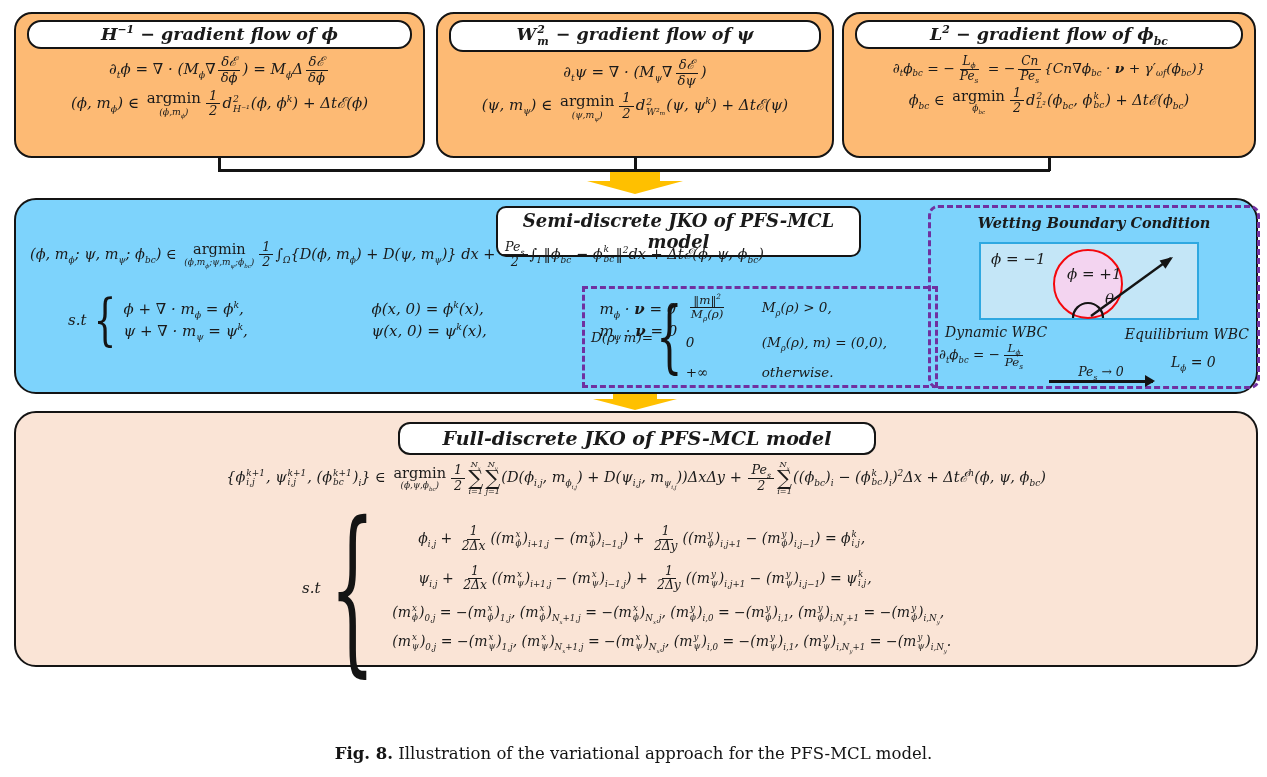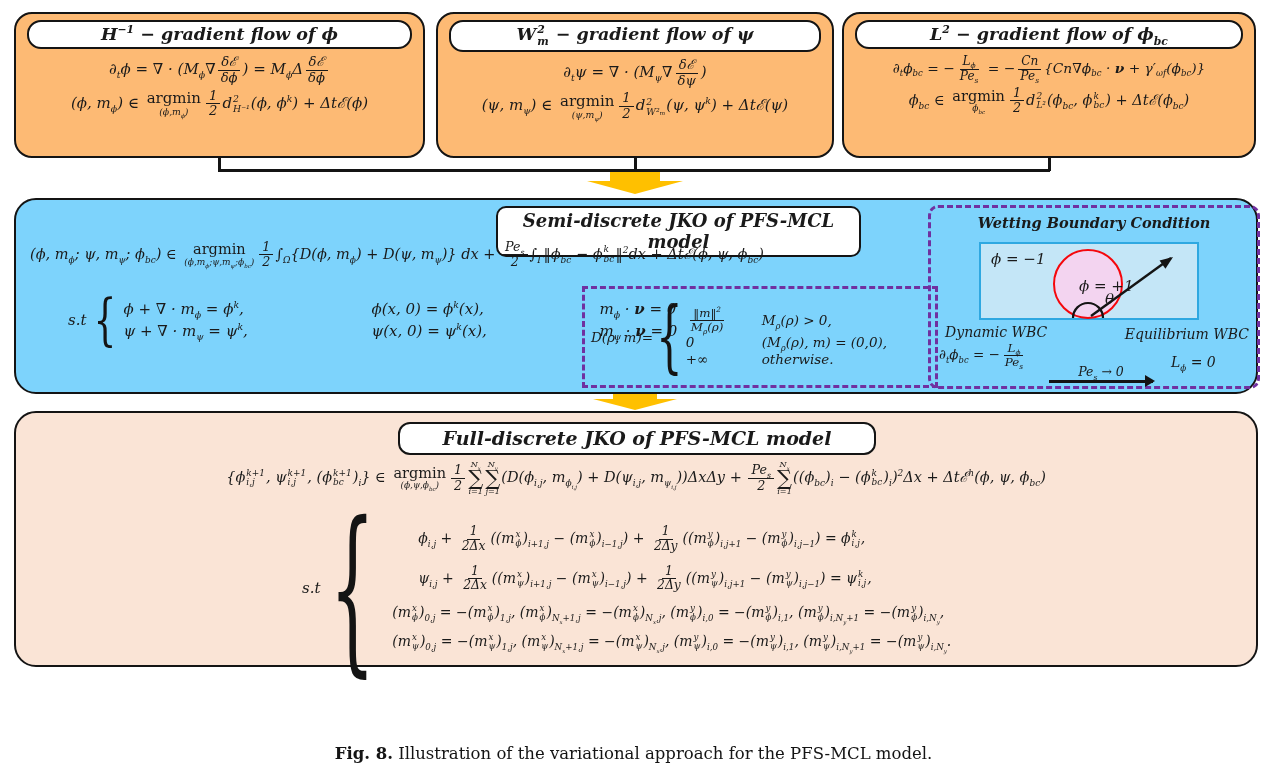--- a/index.html
+++ b/index.html
@@ -43,21 +43,21 @@
   .mbelow{font-size:0.62em;}
   .mover{display:inline-flex;flex-direction:column;align-items:center;vertical-align:middle;
          line-height:0.95;margin:0 1px;}
   .mtop,.mbot{font-size:0.56em;}
   .mbigop{font-size:1.45em;font-style:normal;line-height:0.9;}
   .mbold{font-weight:bold;}
   sup.mscript,sub.mscript{font-size:0.62em;line-height:0;}
   
   #d-box{position:absolute;left:566px;top:86px;width:356px;height:102px;border:3px dashed #7030A0;
          box-sizing:border-box;display:flex;align-items:center;padding:2px 4px 2px 6px;gap:3px;font-size:13.5px;}
-  .dcases{display:flex;flex-direction:column;gap:1px;}
+  .dcases{display:flex;flex-direction:column;gap:14px;}
   .drow{display:grid;grid-template-columns:76px auto;align-items:center;line-height:1.15;}
   
   #wbc-box{position:absolute;left:912px;top:5px;width:332px;height:184px;border:3px dashed #7030A0;
            border-radius:10px;box-sizing:border-box;}
   #wbc-title{position:absolute;top:6px;width:100%;text-align:center;font-size:14.5px;
              font-style:italic;font-weight:600;}
   #substrate{position:absolute;left:48px;top:34px;width:220px;height:78px;background:#C4E6F7;
              border:2.3px solid #2FA8E1;box-sizing:border-box;}
   #droplet{position:absolute;left:72px;top:5px;width:70px;height:70px;border-radius:50%;
            background:#F3D4F0;border:2.5px solid #F5070C;box-sizing:border-box;}
@@ -212,21 +212,21 @@
         </span>
       </span>
     </div>
 
     <div id="wbc-box">
       <div id="wbc-title">Wetting Boundary Condition</div>
 
       <div id="substrate">
         <div class="wbc-lbl" style="left:10px;top:6px;">ϕ = −1</div>
         <div id="droplet"></div>
-        <div class="wbc-lbl" style="left:86px;top:33px;margin-left:12px;">ϕ = +1</div>
+        <div class="wbc-lbl" style="left:86px;top:21px;">ϕ = +1</div>
         <div class="wbc-lbl" style="left:124px;top:46px;">θ</div>
         <svg width="220" height="78" style="position:absolute;left:0;top:0;overflow:visible;">
           <path d="M 92 74 A 15 15 0 0 1 122 74" fill="none" stroke="#141414" stroke-width="2.2"></path>
           <line x1="110" y1="72" x2="190" y2="14" stroke="#141414" stroke-width="2.4"></line>
           <polygon points="0,0 -13,5 -13,-5" fill="#141414" transform="translate(192,13) rotate(-36)"></polygon>
         </svg>
       </div>
 
       <div class="wbc-sub" style="left:14px;top:116px;">Dynamic WBC</div>
       <div class="wbc-sub" style="right:8px;top:118px;">Equilibrium WBC</div>

